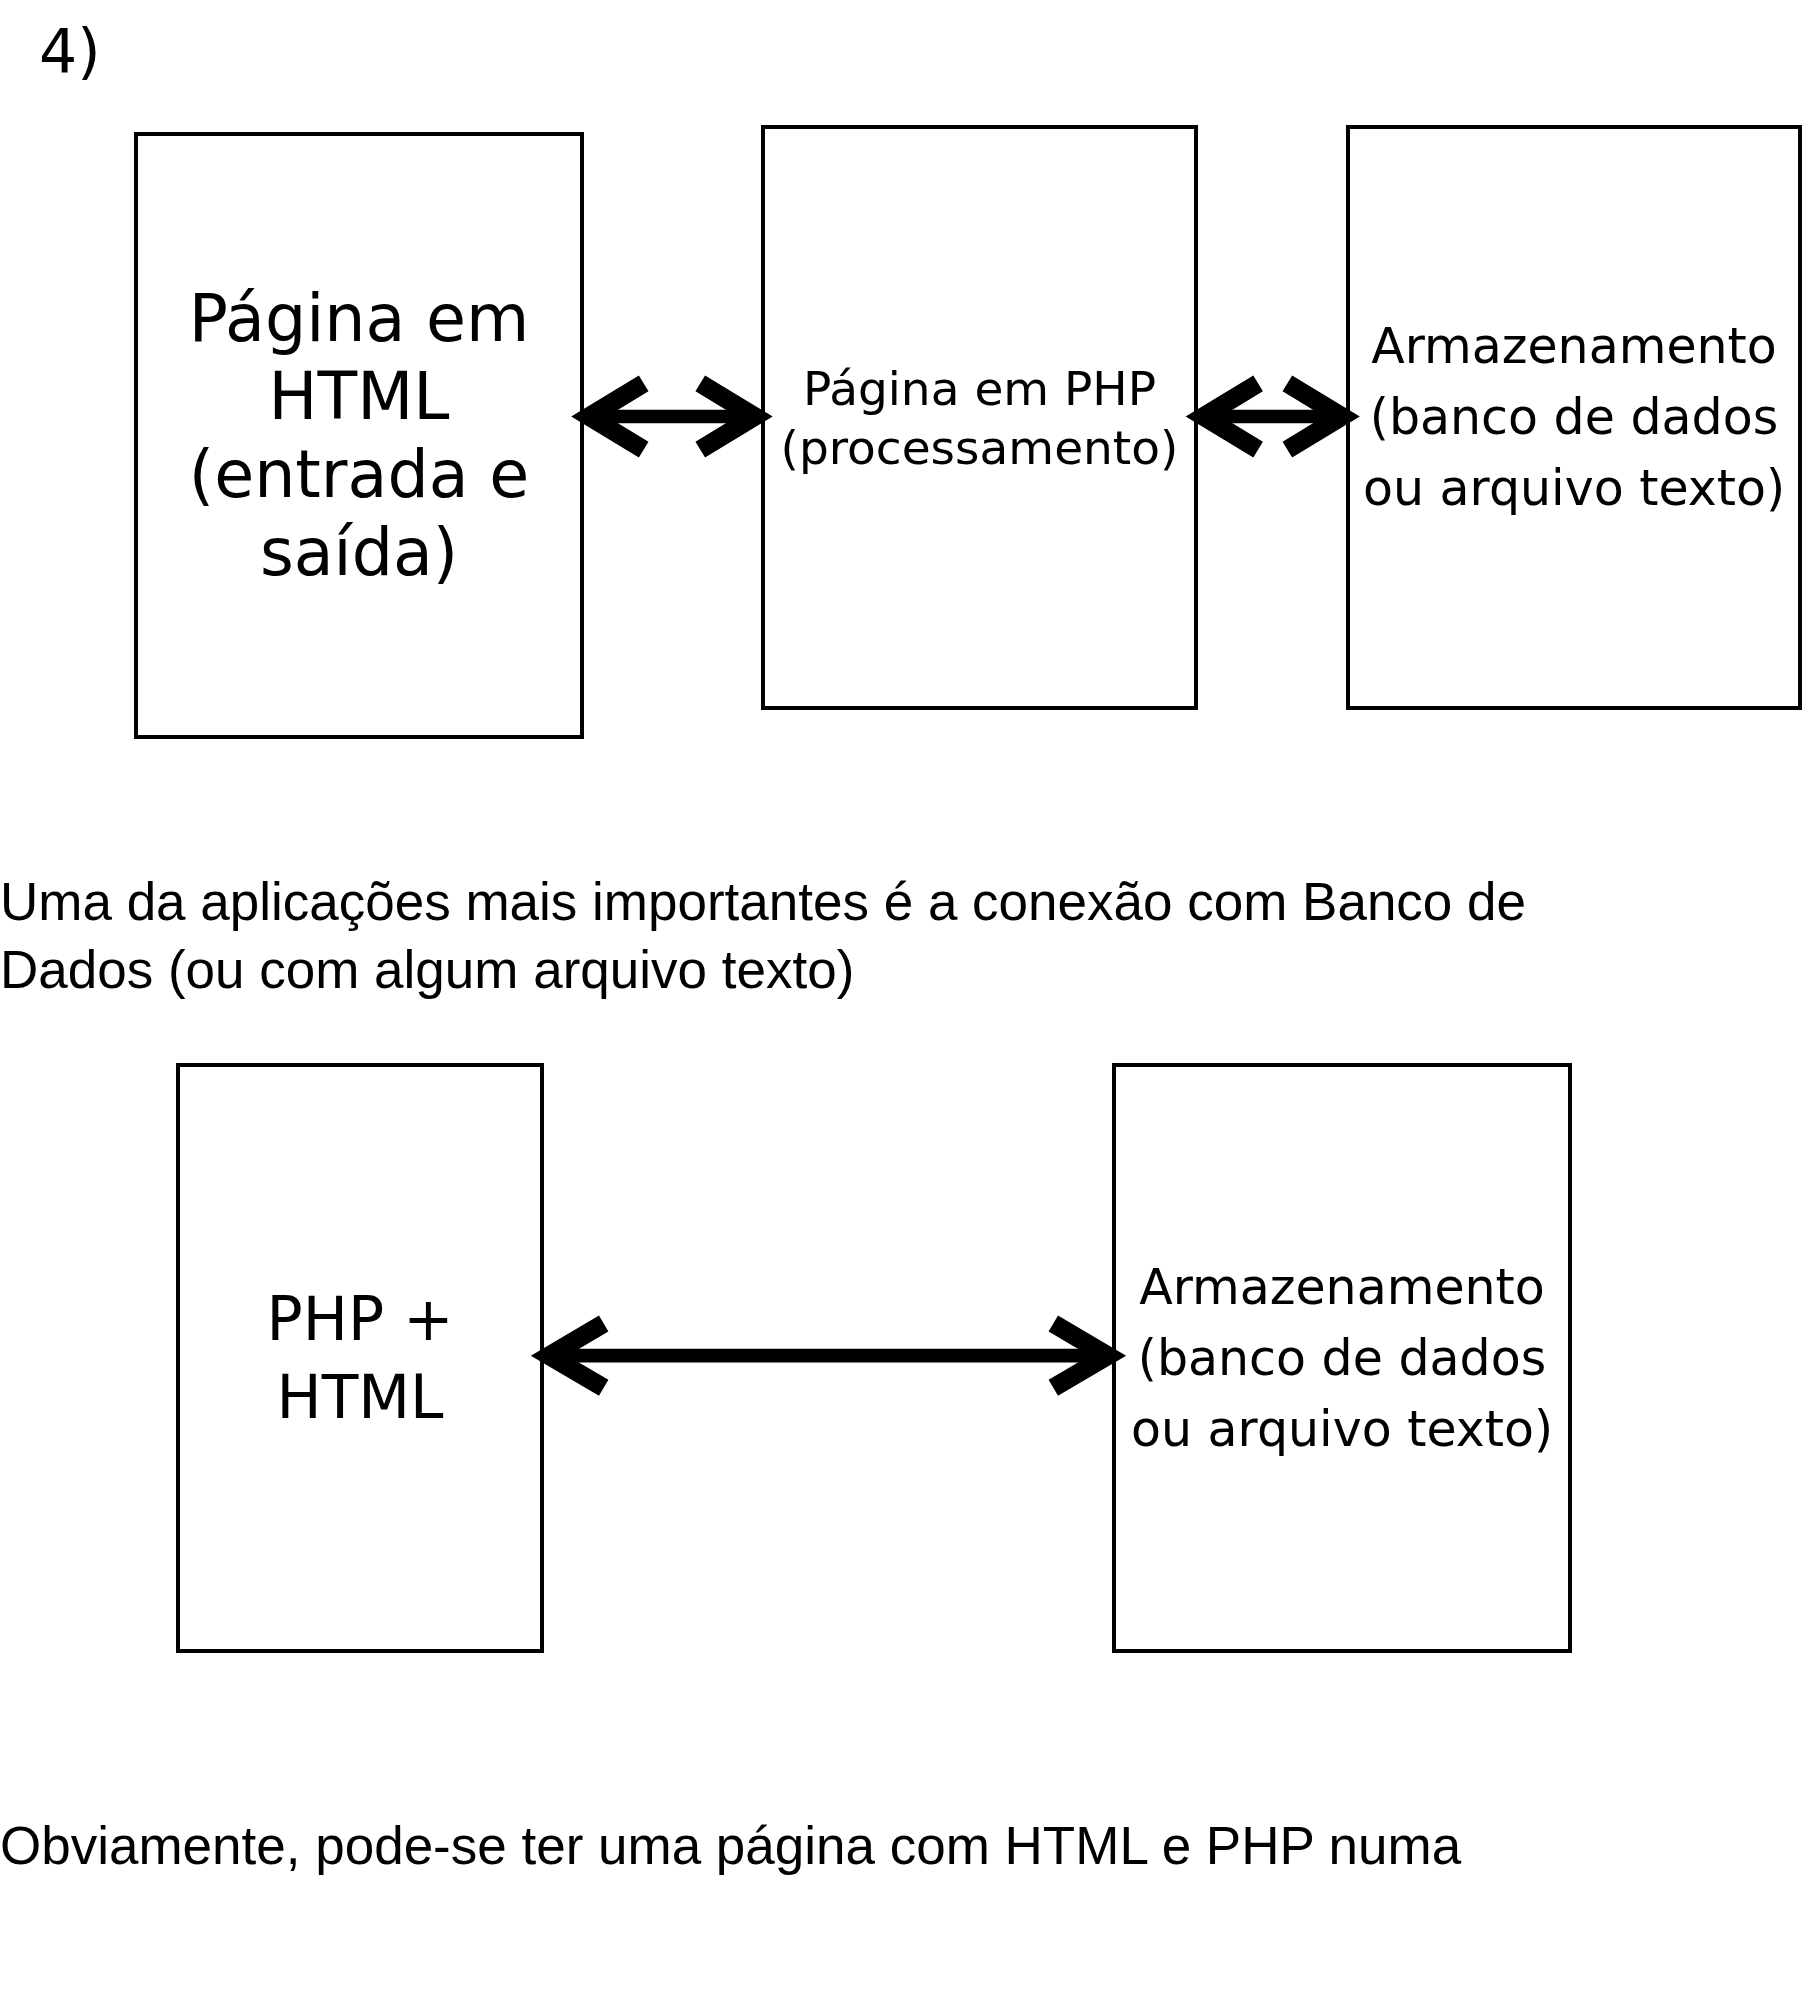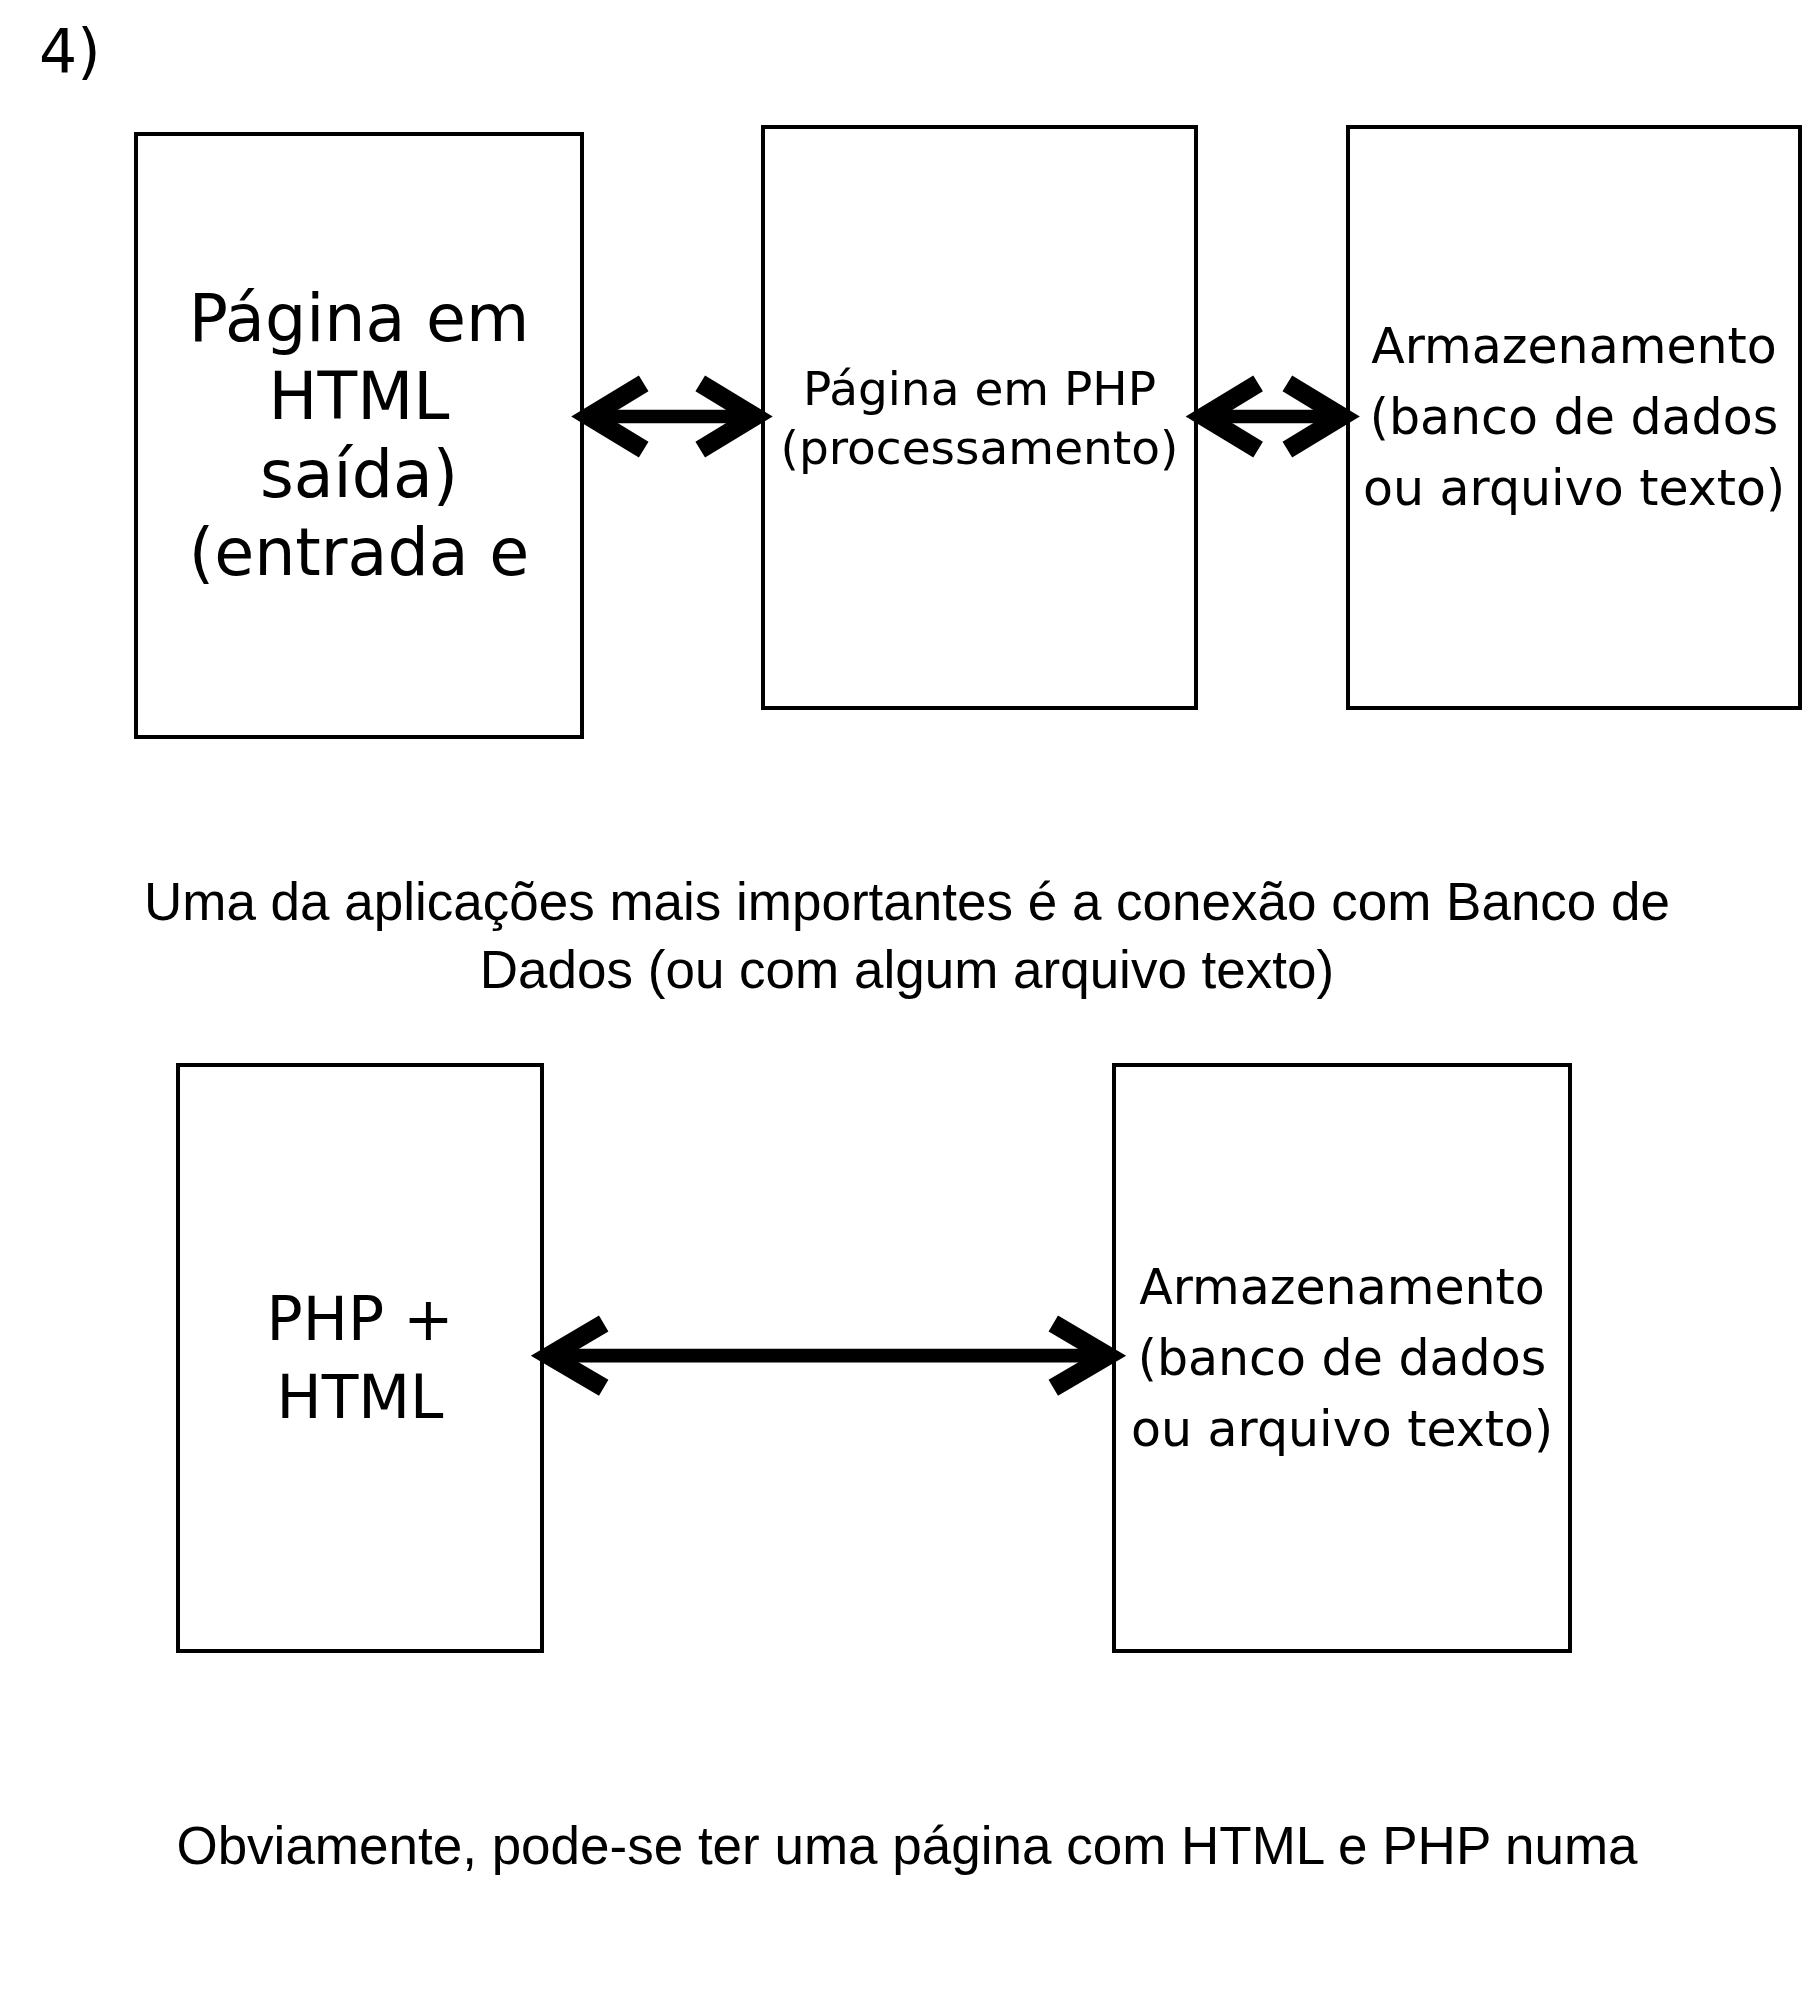--- a/index.html
+++ b/index.html
@@ -39,21 +39,21 @@
   }
   #box-html{ left:134px; top:132px; width:450px; height:607px; font-size:65px; line-height:78px; }
   #box-php{ left:761px; top:125px; width:437px; height:585px; font-size:47px; line-height:59px; }
   #box-storage-top{ left:1346px; top:125px; width:456px; height:585px; font-size:49px; line-height:71px; }
   #box-php-html{ left:176px; top:1063px; width:368px; height:590px; font-size:60px; line-height:78px; }
   #box-storage-bottom{ left:1112px; top:1063px; width:460px; height:590px; font-size:49px; line-height:71px; }
 
   .caption{
     position:absolute;
     left:0; width:1814px;
-    text-align:center;
+    text-align:left;
     font-size:53px;
     line-height:68px;
     color:var(--ink);
   }
   #caption-middle{ top:868px; }
   #caption-bottom{ top:1812px; }
 
   #arrow-layer{
     position:absolute; left:0; top:0;
     width:1814px; height:2014px;
@@ -66,22 +66,22 @@
 </head>
 <body>
 
 <div id="stage">
 
   <div class="page-label">4)</div>
 
   <div class="dbox box-font" id="box-html">
     <div>Página em</div>
     <div>HTML</div>
+    <div>(entrada e</div>
     <div>saída)</div>
-    <div>(entrada e</div>
   </div>
 
   <div class="dbox box-font" id="box-php">
     <div>Página em PHP</div>
     <div>(processamento)</div>
   </div>
 
   <div class="dbox box-font" id="box-storage-top">
     <div>Armazenamento</div>
     <div>(banco de dados</div>

